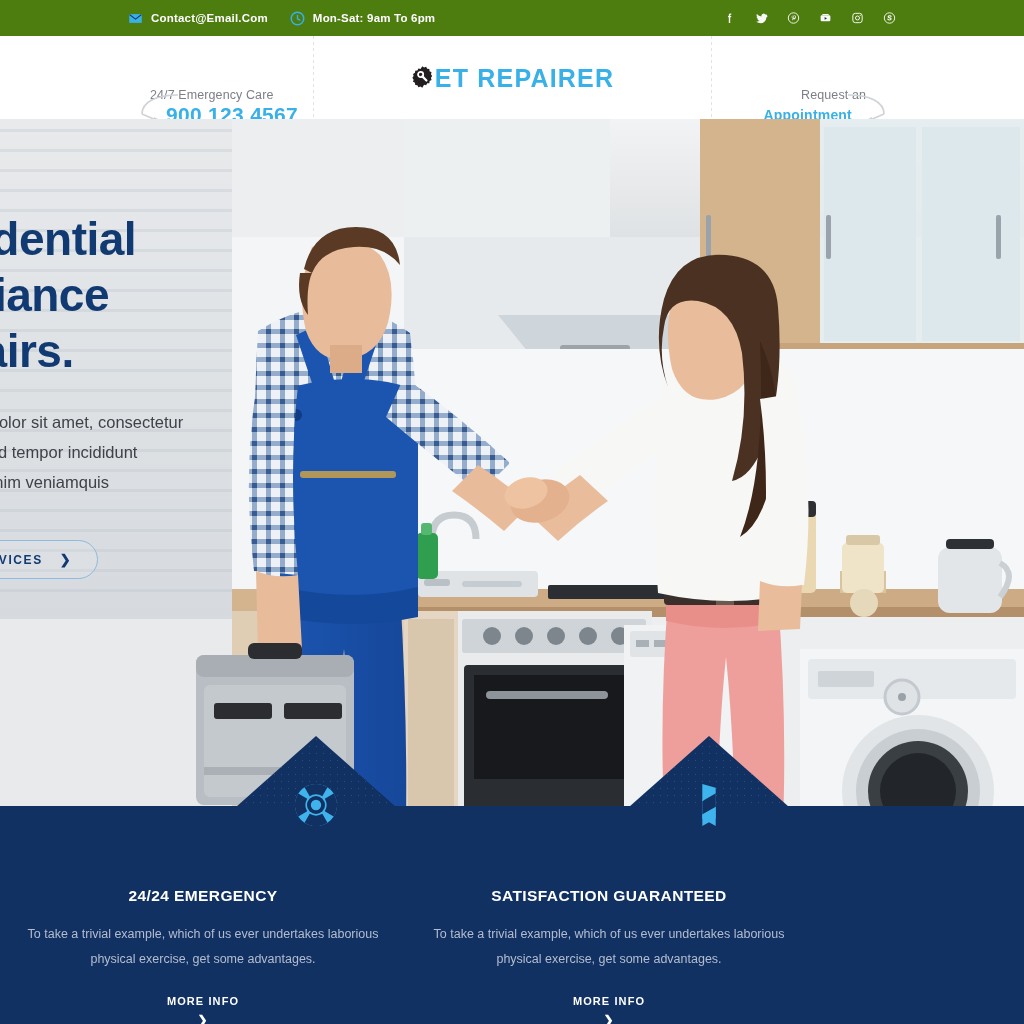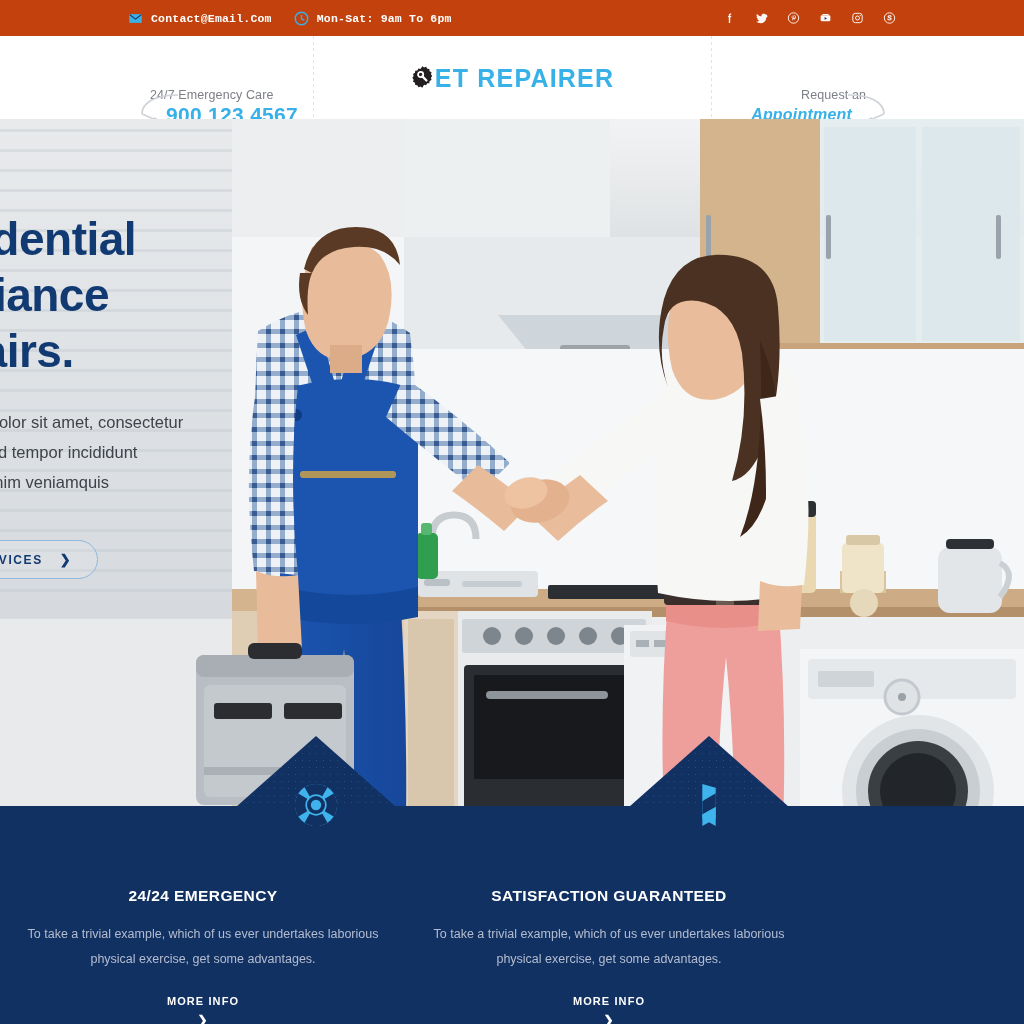--- a/index.html
+++ b/index.html
@@ -7,22 +7,22 @@
   body {
     font-family:"Liberation Sans", sans-serif;
     background:#ffffff;
     overflow:hidden;
     position:relative;
   }
 
   
   .topbar {
     position:absolute; top:0; left:0; width:1024px; height:36px;
-    background:#c2410c;
-    display:flex; font-family:Liberation Mono, monospace;
+    background:#4d7c0f;
+    display:flex; 
   }
   .topbar-left { display:flex; align-items:center; margin-left:128px; gap:22px; }
   .tb-item { display:flex; align-items:center; gap:8px; }
   .tb-item .txt {
     color:#ffffff; font-size:11.5px; font-weight:bold;
     letter-spacing:.2px; white-space:nowrap;
   }
   .tb-ico { width:15px; height:15px; display:block; }
   .topbar-social { margin-left:auto; margin-right:128px; display:flex; align-items:center; gap:19px; }
   .soc { width:13px; height:14px; display:block; opacity:.96; }
@@ -65,24 +65,23 @@
     font-size:25px; font-weight:bold; color:#38b0e8;
     letter-spacing:1.2px; white-space:nowrap;
   }
 
   .appt-block { position:absolute; right:138px; top:52px; width:190px; text-align:right; }
   .appt-label {
     font-size:12.5px; color:#7c7f86; letter-spacing:.1px;
     line-height:14px; margin-right:20px;
   }
   .appt-link {
-    font-size:16px; font-weight:bold; color:#38b0e8;
+    font-size:14px; font-weight:bold; color:#38b0e8;
     letter-spacing:.2px; line-height:26px; margin-right:34px;
     cursor:pointer;
-    font-style:italic;
   }
   .curve-right {
     position:absolute; right:-4px; top:4px; width:46px; height:40px;
   }
 
   
   .hero {
     position:absolute; top:119px; left:0; width:1024px; height:687px;
     overflow:hidden; background:#dadcdd;
   }

